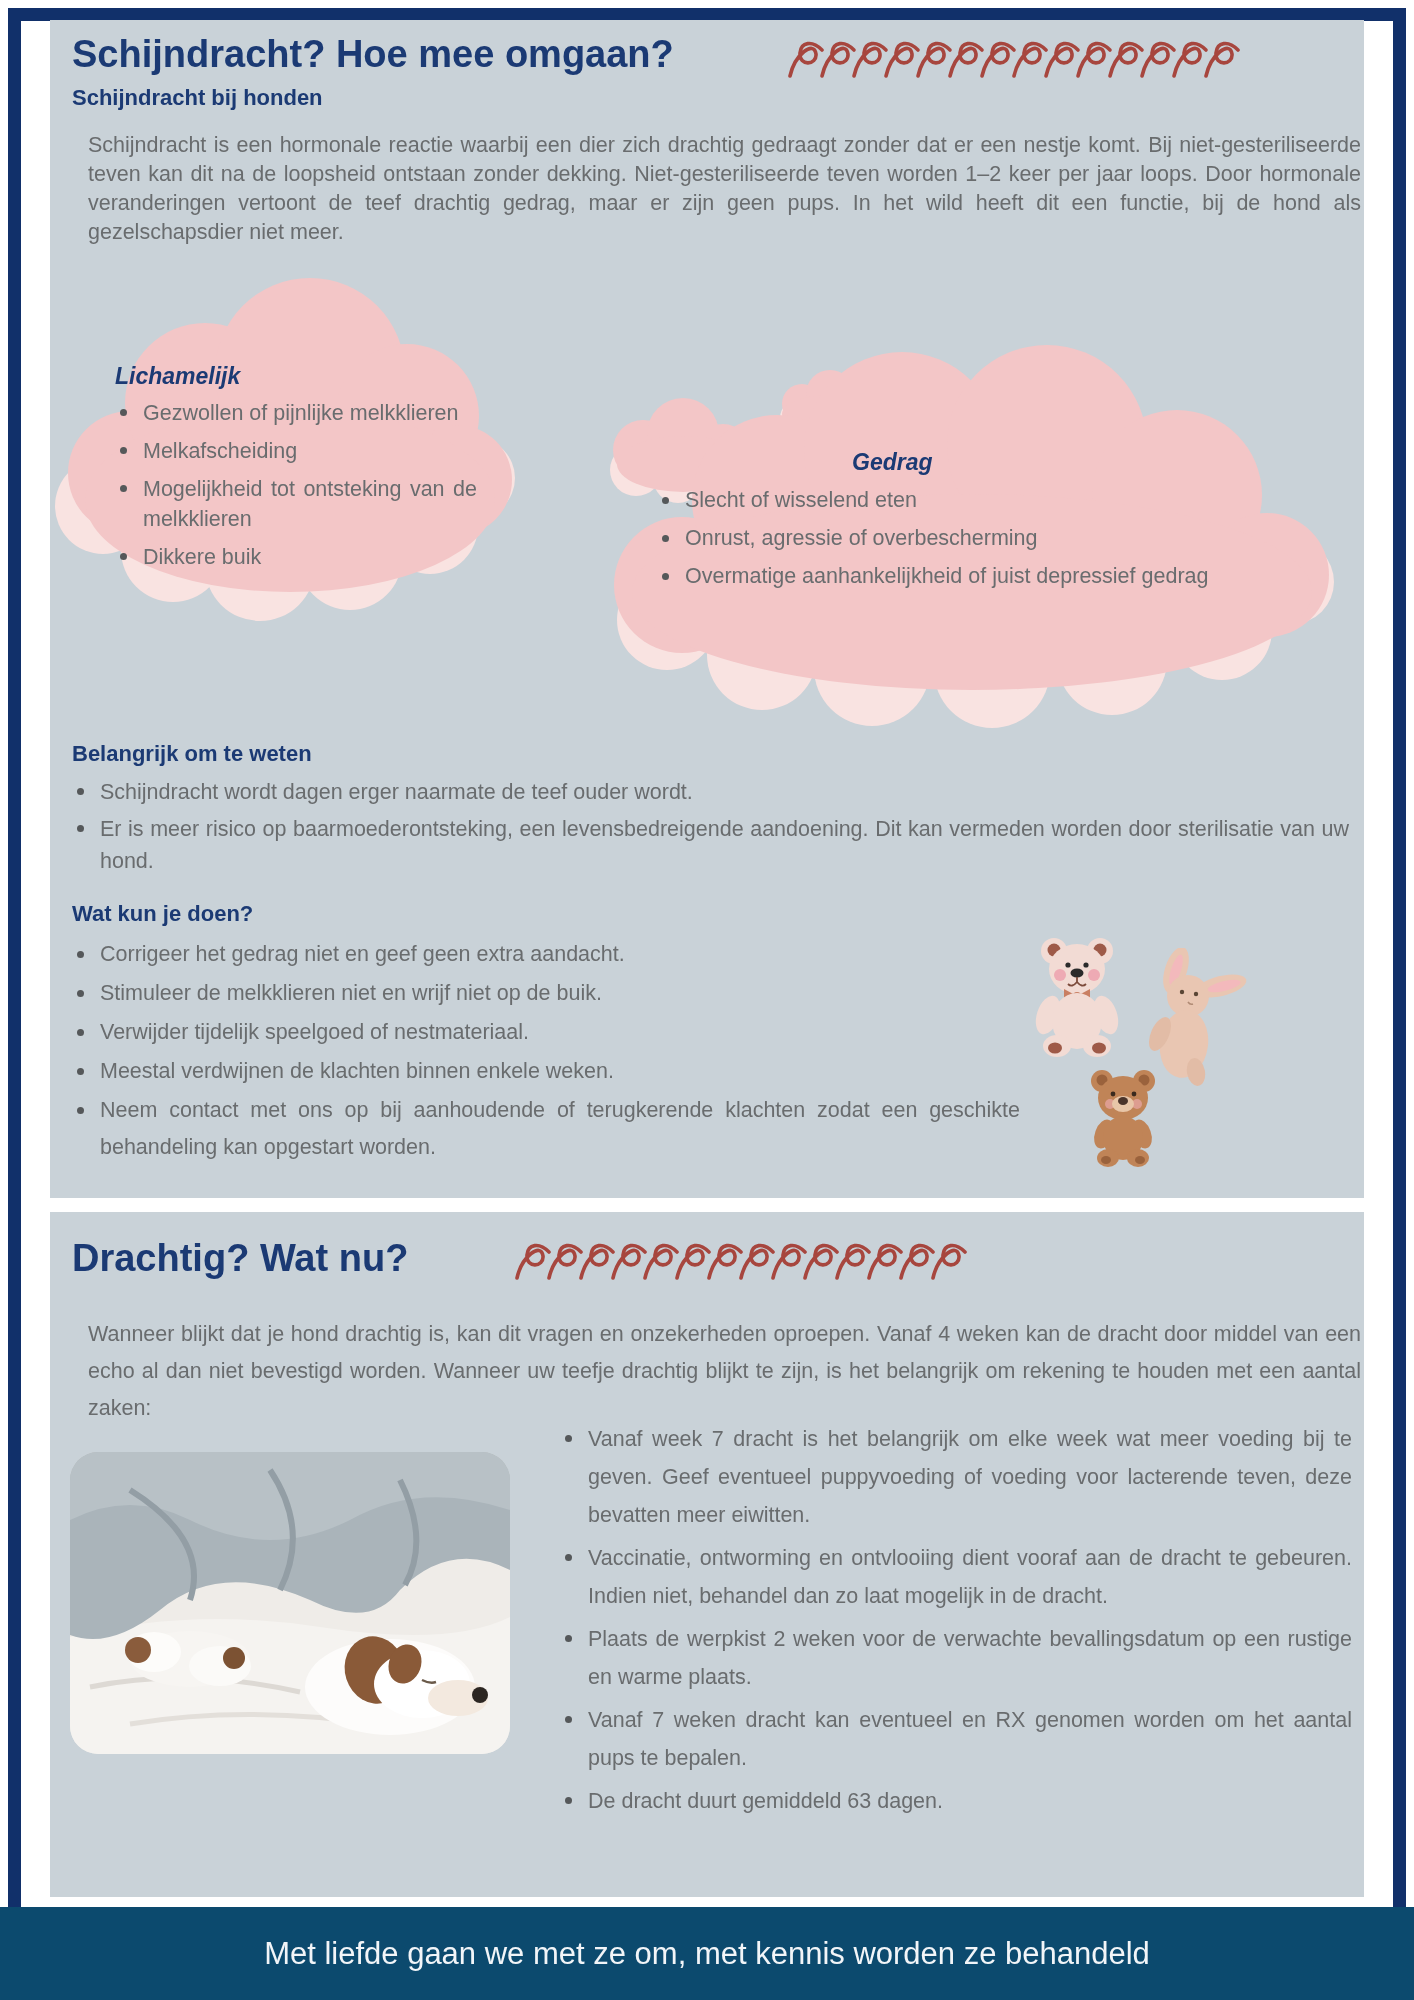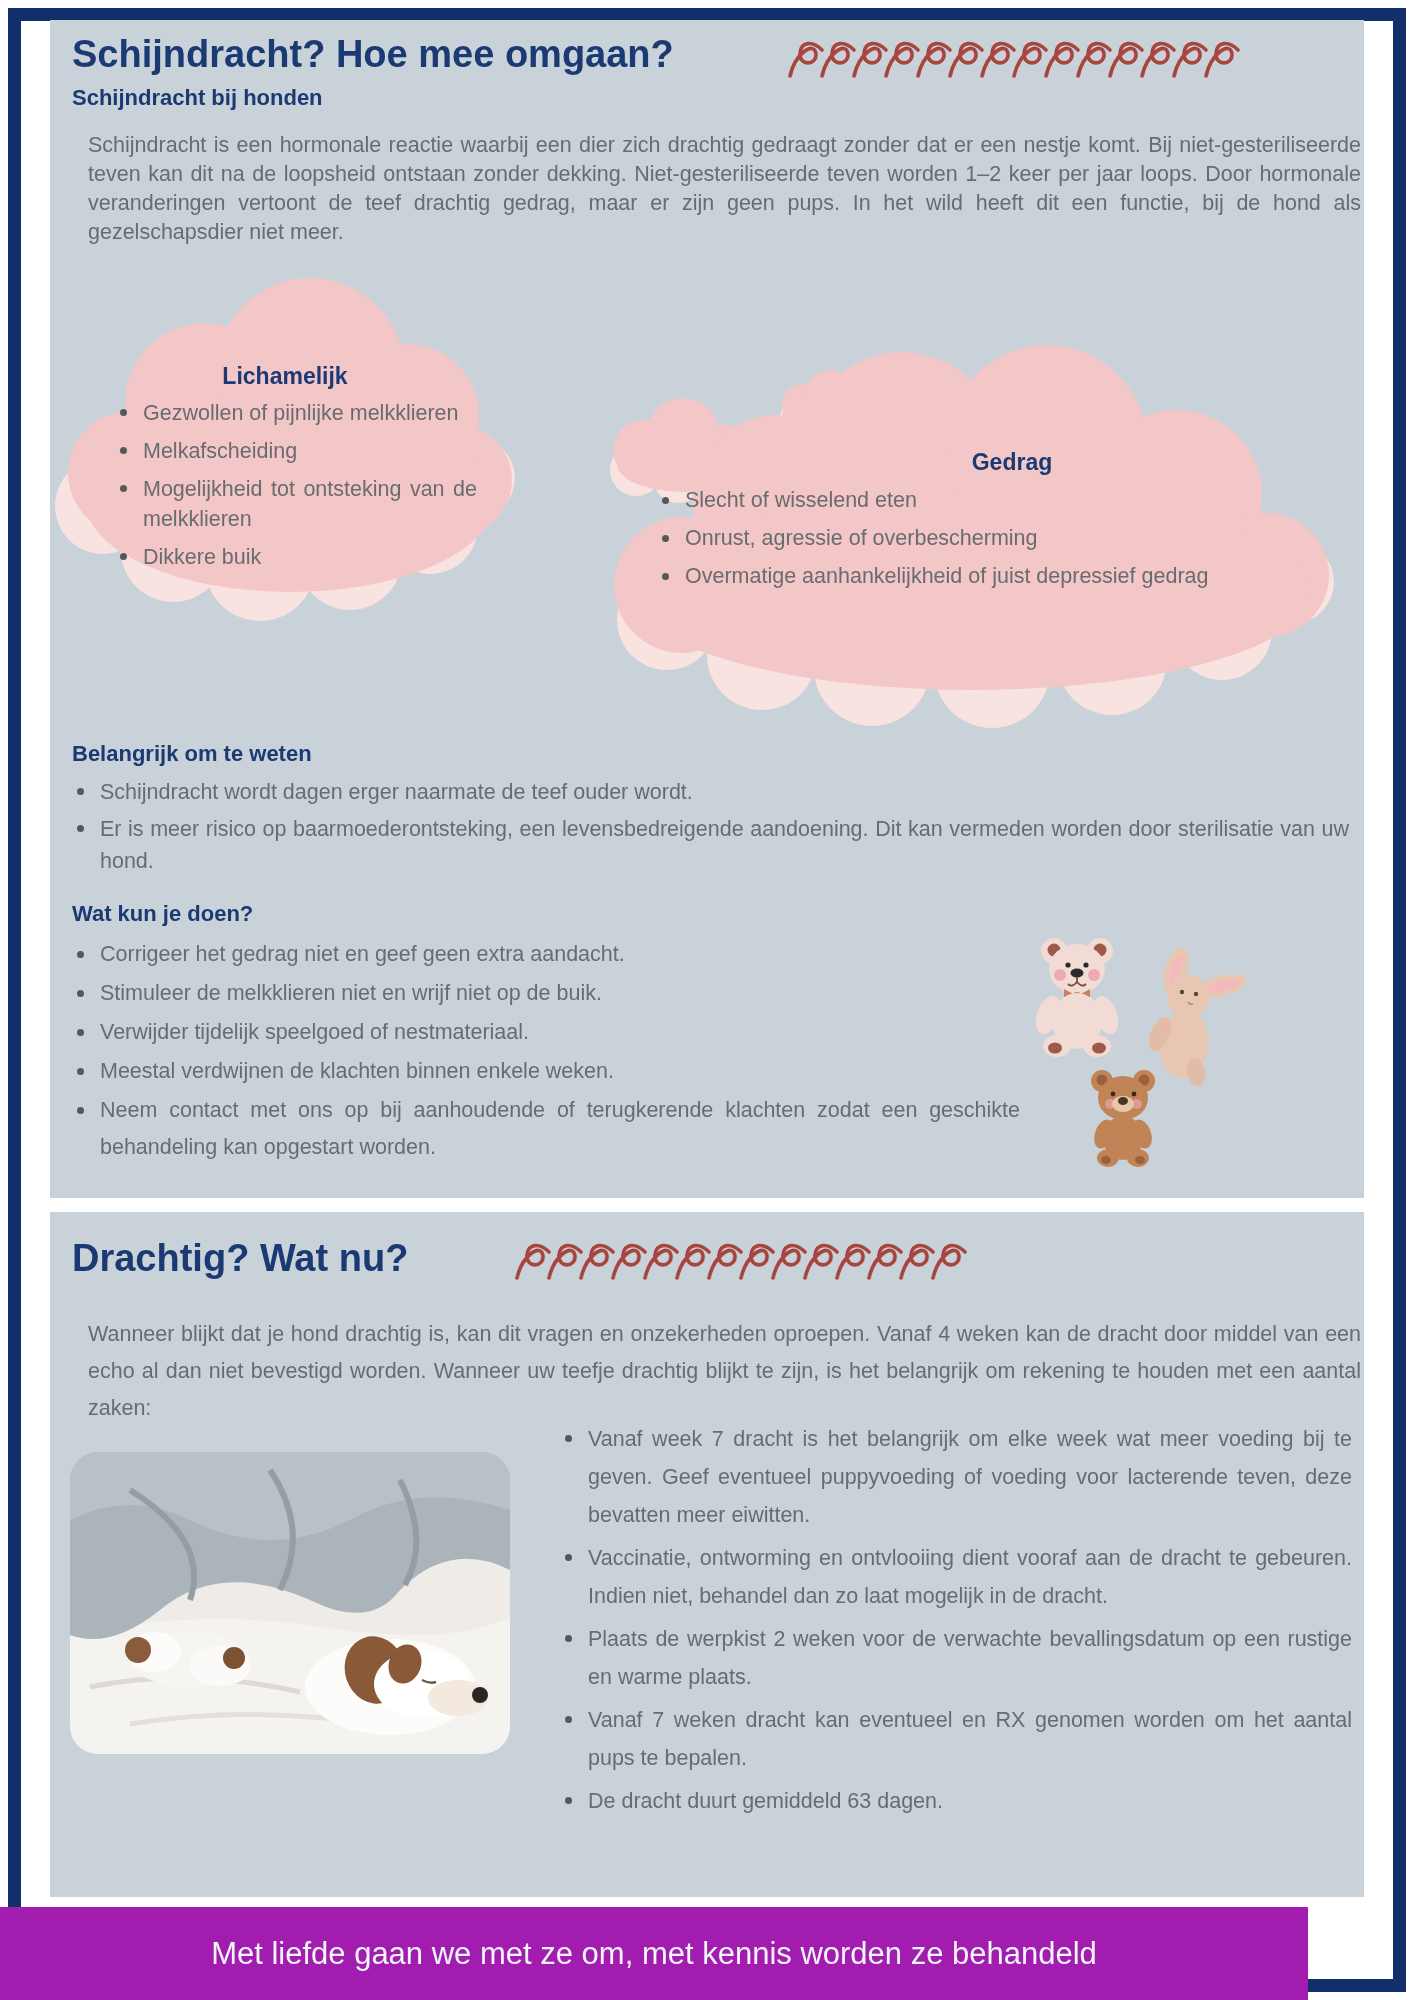--- a/index.html
+++ b/index.html
@@ -23,27 +23,27 @@
   li{position:relative;padding-left:28px;text-align:justify;}
   li::before{content:"";position:absolute;left:5px;width:7px;height:7px;border-radius:50%;
              background:#55585a;}
   .ul-cloudL li{line-height:30px;margin-bottom:8px;}  .ul-cloudL li::before{top:11px;}
   .ul-cloudR li{line-height:31px;margin-bottom:7px;}  .ul-cloudR li::before{top:12px;}
   .ul-important li{line-height:32px;margin-bottom:5px;} .ul-important li::before{top:12px;}
   .ul-actions li{line-height:37px;margin-bottom:2px;}   .ul-actions li::before{top:15px;}
   .ul-preg li{line-height:38px;margin-bottom:5px;}      .ul-preg li::before{top:15px;}
   .cloud{position:absolute;z-index:2;}
   .cloud svg{position:absolute;left:0;top:0;}
-  .cloud .cloud-title{position:absolute;text-align:center;}
+  .cloud .cloud-title{position:absolute;font-style:italic;}
   .cloud ul{position:absolute;}
   .squiggle{position:absolute;z-index:2;}
   .toy{position:absolute;z-index:3;}
   .photo{position:absolute;left:70px;top:1452px;width:440px;height:302px;border-radius:28px;
          overflow:hidden;z-index:2;}
-  .footer{position:absolute;left:0;top:1907px;width:1308px;height:93px;background:#a21caf;
+  .footer{position:absolute;left:0;top:1907px;width:1414px;height:93px;background:#0c4a6e;
           z-index:4;display:flex;align-items:center;justify-content:center;}
   .footer-text{color:#f2f5f8;font-size:31px;}
 </style>
 </head>
 <body>
 
 <div class="page">
   <div class="frame"></div>
 
   <div class="panel panel1"></div>

